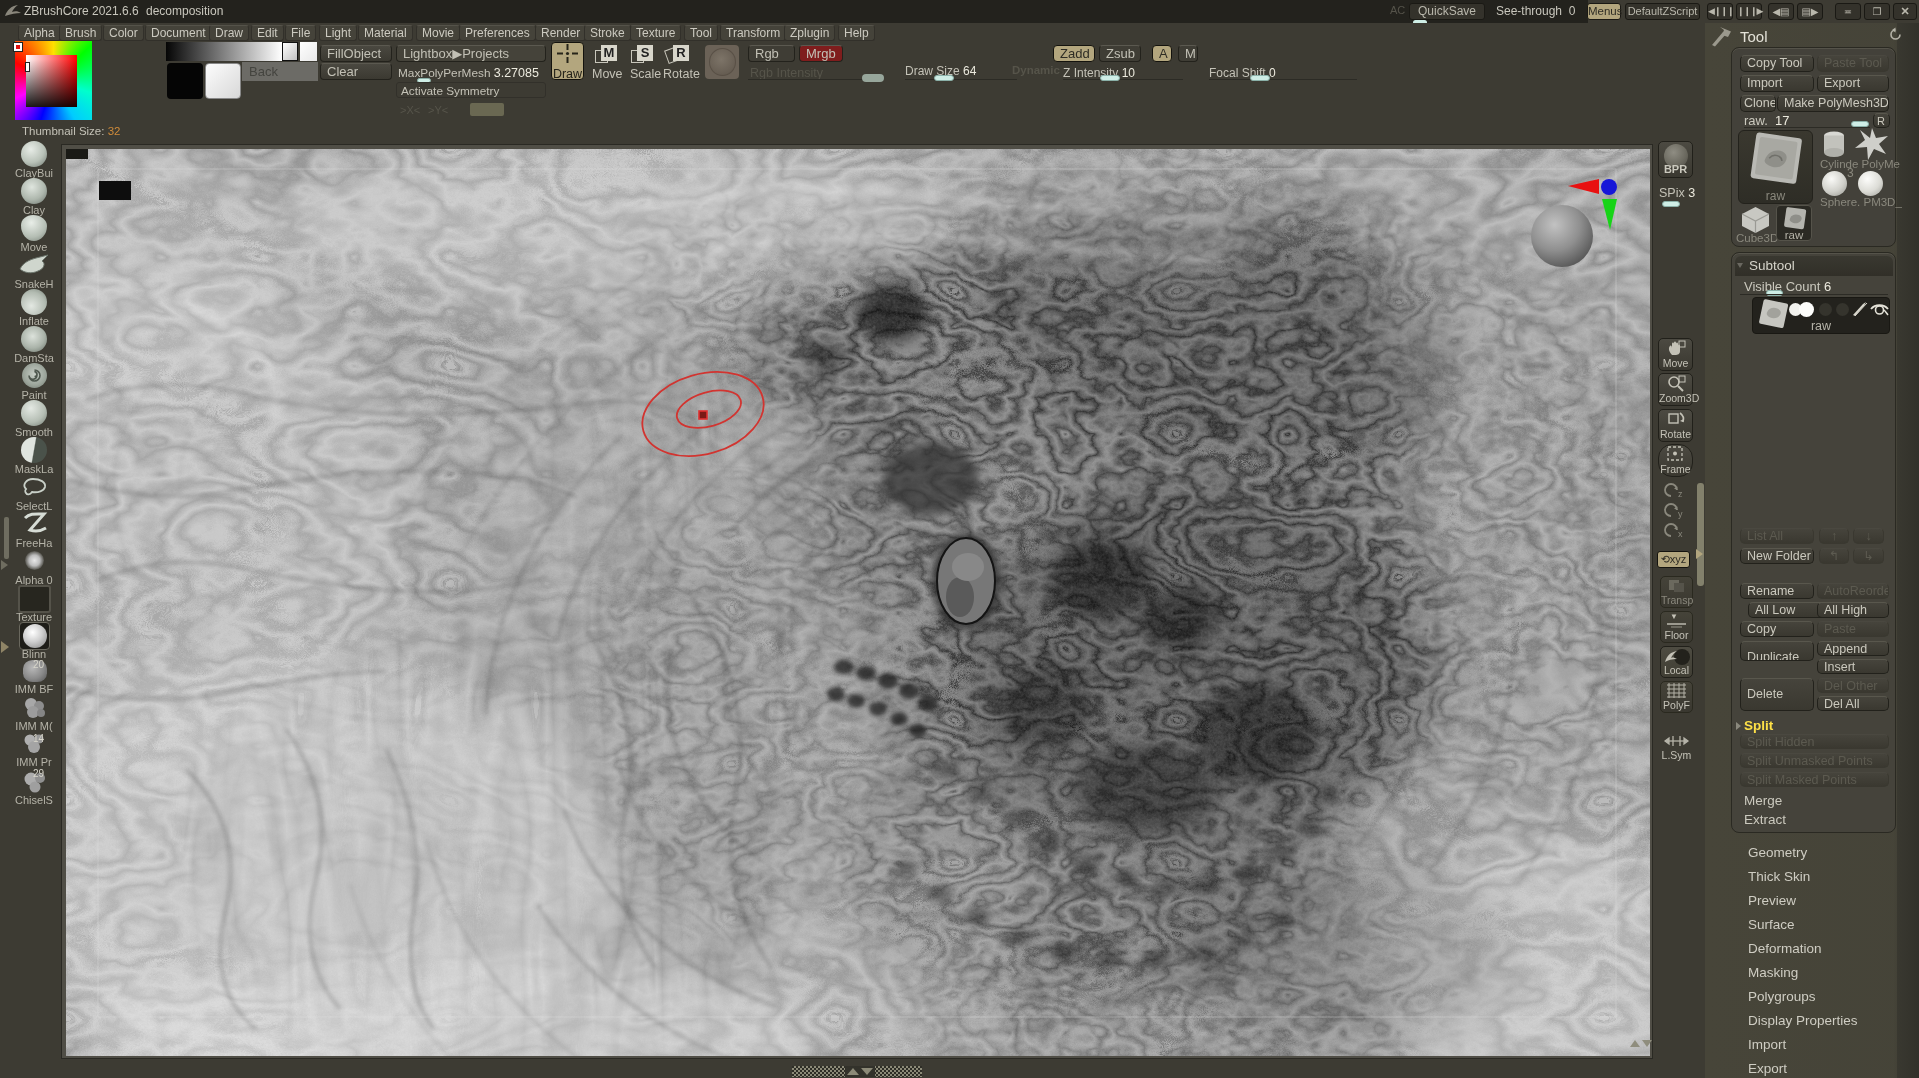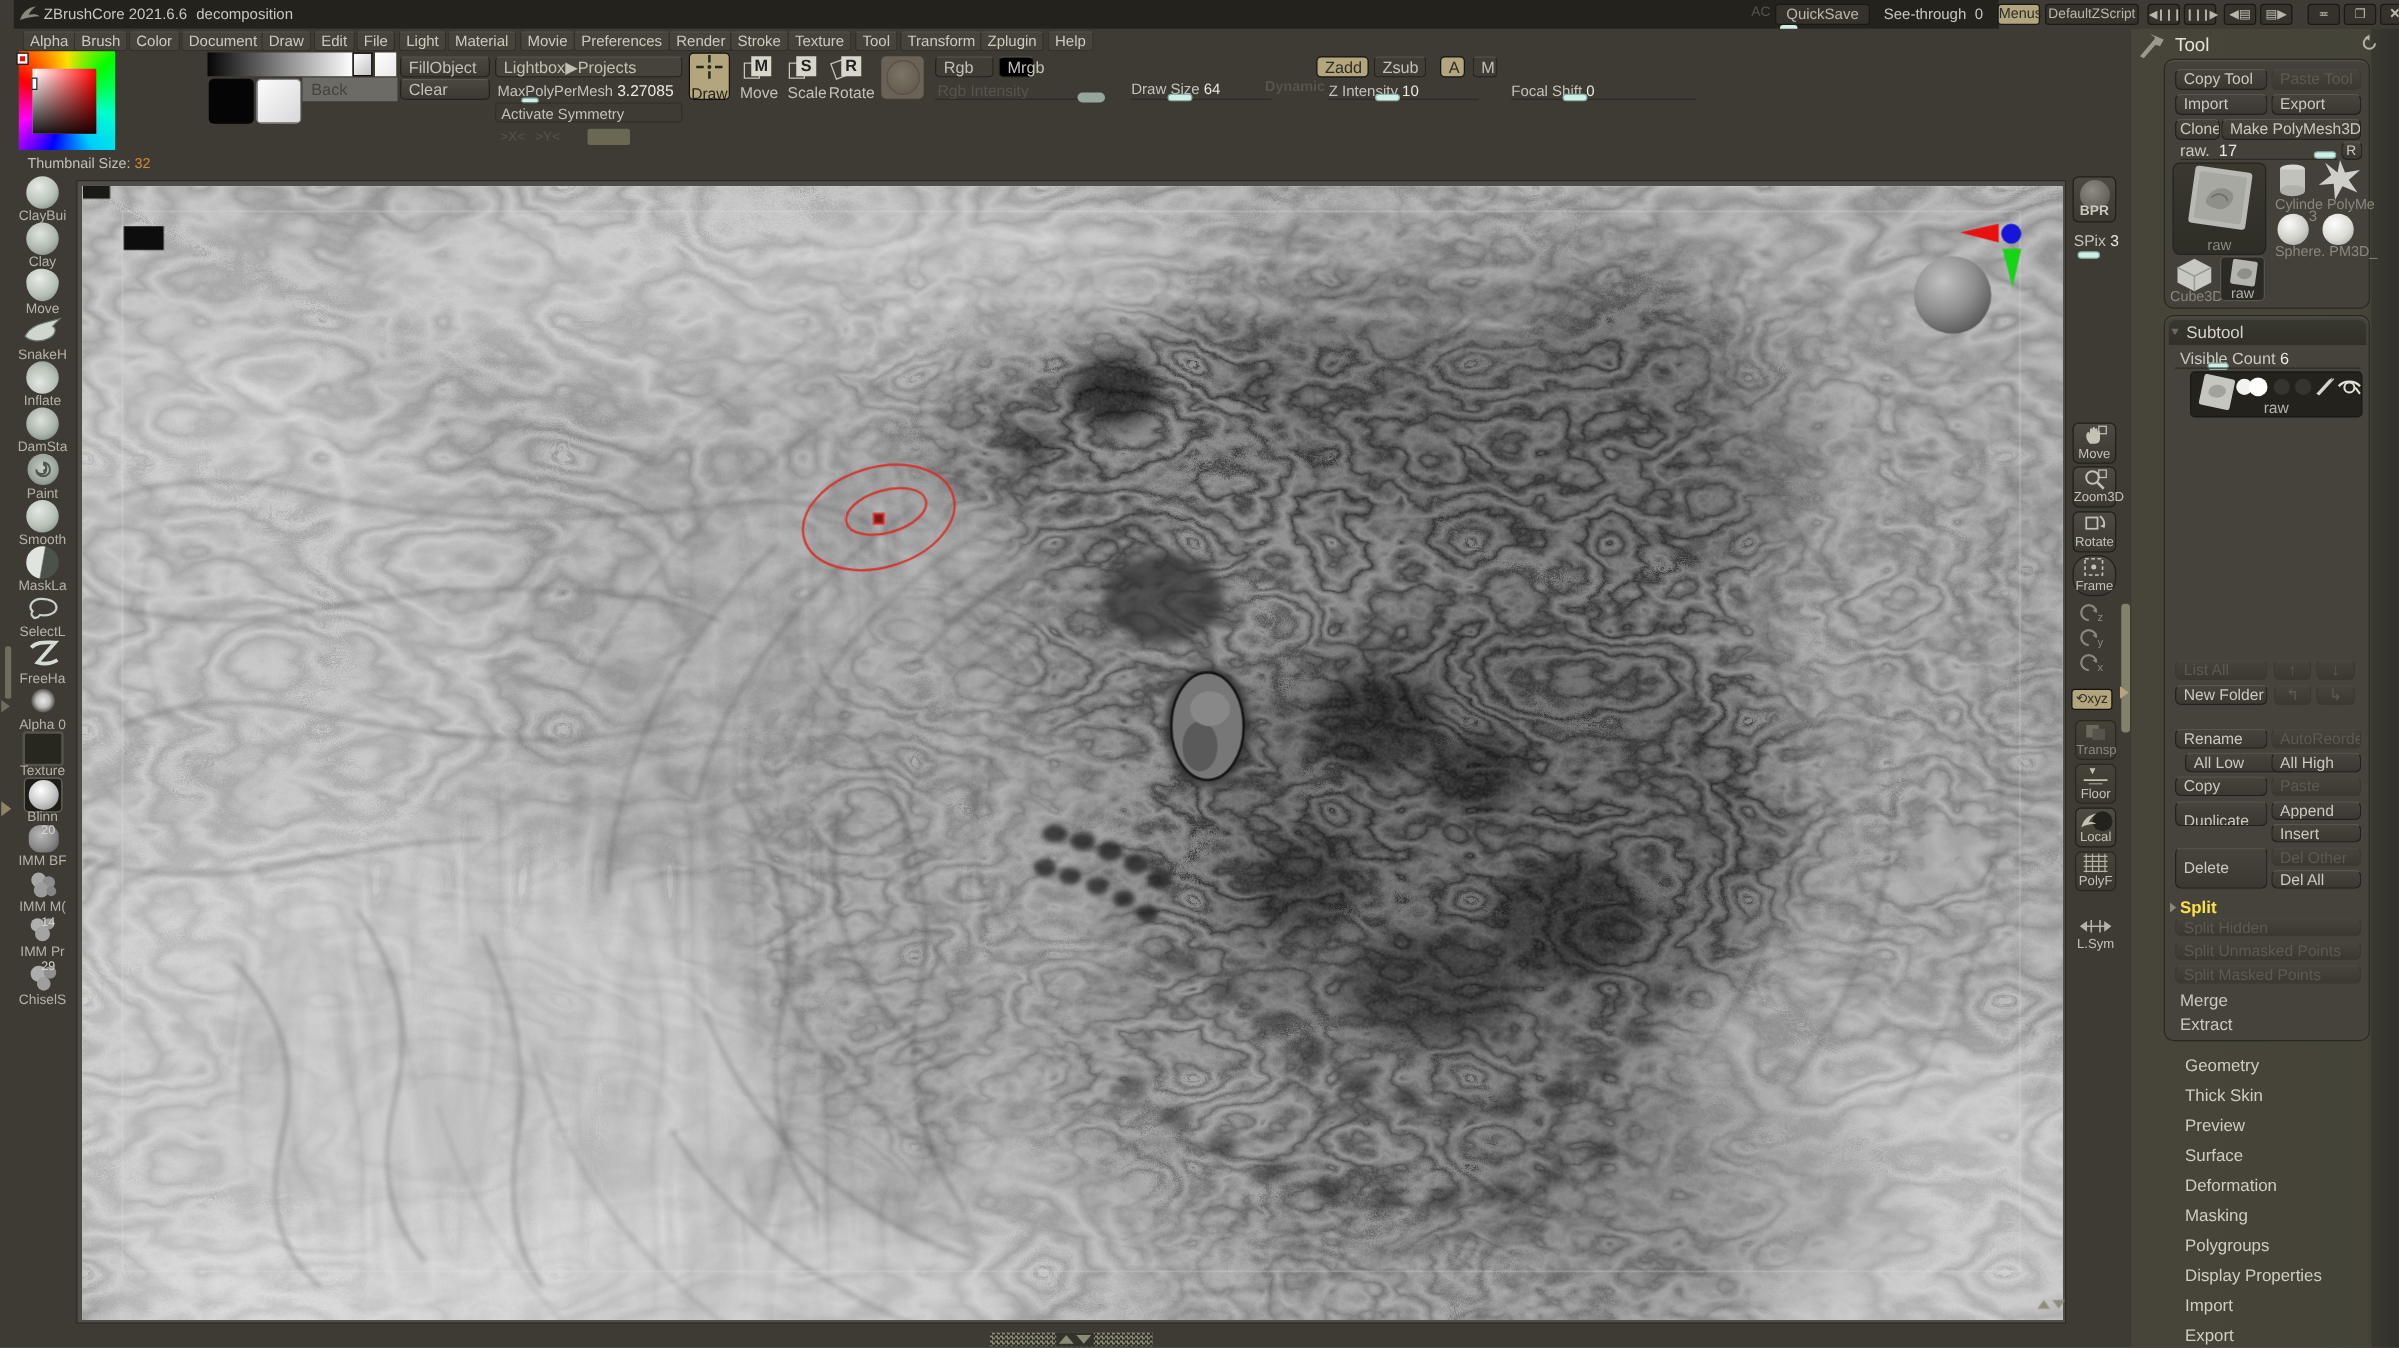--- a/index.html
+++ b/index.html
@@ -1,20 +1,20 @@
 <!DOCTYPE html>
 <html><head>
 <meta charset="utf-8">
 <style>
 * { margin:0; padding:0; box-sizing:border-box; }
 html,body { width:1919px; height:1078px; overflow:hidden; background:#3d3b33; font-family:"Liberation Sans",sans-serif; }
 .abs { position:absolute; }
 #root { position:relative; width:1919px; height:1078px; background:#3d3b33; }
 
-#topbar { position:absolute; left:11px; top:0; width:1588px; height:23px; background:#23221d; color:#c9c7bd; font-size:12px; }
+#topbar { position:absolute; left:0; top:0; width:1588px; height:23px; background:#23221d; color:#c9c7bd; font-size:12px; }
 #topbar .t { position:absolute; top:4px; white-space:nowrap; }
 .tbtn { position:absolute; top:3px; height:17px; background:#34322b; border:1px solid #1a1914; border-radius:3px; color:#b9b7ac; font-size:12px; text-align:center; line-height:15px; }
 .tbtn.lit { background:#b3a67e; color:#2e2c24; }
 
 #menubar { position:absolute; left:0; top:23px; width:1919px; height:20px; background:#3d3b33; }
 .mitem { position:absolute; top:2px; height:16px; padding:0 5px; background:#45433a; border:1px solid #32302a; border-top-color:#55534a; border-radius:3px; color:#cccac0; font-size:12px; line-height:14px; }
 
 .panelbtn { position:absolute; background:linear-gradient(#4a4840,#3b3931); border:1px solid #23221c; border-top-color:#5b5950; border-radius:4px; color:#c2c0b5; font-size:13px; line-height:15px; padding:0 6px; }
 .dis { color:#5c5a50 !important; }
 .slider-pill { position:absolute; width:22px; height:7px; background:#cfeee6; border-radius:4px; border:1px solid #8ab0a8; }
@@ -128,21 +128,21 @@
       <div class="abs" style="left:0;top:3px;width:14px;height:14px;border:1.5px solid #c8c6bb;transform:rotate(-20deg)"></div>
       <div class="abs" style="left:7px;top:0;width:16px;height:16px;background:#d8d6cb;color:#222;font-weight:bold;font-size:13px;text-align:center;line-height:16px">R</div>
     </div>
     <div class="lbl" style="left:663px;top:67px">Rotate</div>
 
     <div class="abs" style="left:705px;top:45px;width:34px;height:34px;background:#6b6257;border-radius:4px">
       <div class="abs" style="left:4px;top:3px;width:27px;height:28px;border-radius:50%;background:radial-gradient(circle at 45% 40%,#7d7468,#675e53 70%,#575046);border:1px solid #595046"></div>
     </div>
 
     <div class="panelbtn" style="left:748px;top:45px;width:47px;height:17px;background:#3f3d35">Rgb</div>
-    <div class="panelbtn" style="left:799px;top:45px;width:28px;height:17px;background:#000000">Mrgb</div>
+    <div class="panelbtn" style="left:799px;top:45px;width:44px;height:17px;background:#7f1d1d">Mrgb</div>
     <div class="lbl dim" style="left:750px;top:66px">Rgb Intensity</div>
     <div class="abs" style="left:748px;top:79px;width:132px;height:1px;background:#2c2b25"></div>
     <div class="abs" style="left:862px;top:74px;width:22px;height:8px;background:#97a69b;border-radius:4px"></div>
     <div class="lbl" style="left:905px;top:64px;font-size:12px">Draw Size <span style="color:#eceade">64</span></div>
     <div class="abs" style="left:905px;top:79px;width:112px;height:1px;background:#2c2b25"></div>
     <div class="slider-pill" style="left:934px;top:75px;width:20px;height:6px"></div>
     <div class="lbl dim" style="left:1012px;top:64px;font-size:11.5px;font-weight:bold">Dynamic</div>
 
     <div class="panelbtn" style="left:1053px;top:45px;width:42px;height:17px;background:#b3a67e;color:#2e2c24;border-color:#14130e">Zadd</div>
     <div class="panelbtn" style="left:1099px;top:45px;width:42px;height:17px;background:#3f3d35">Zsub</div>

